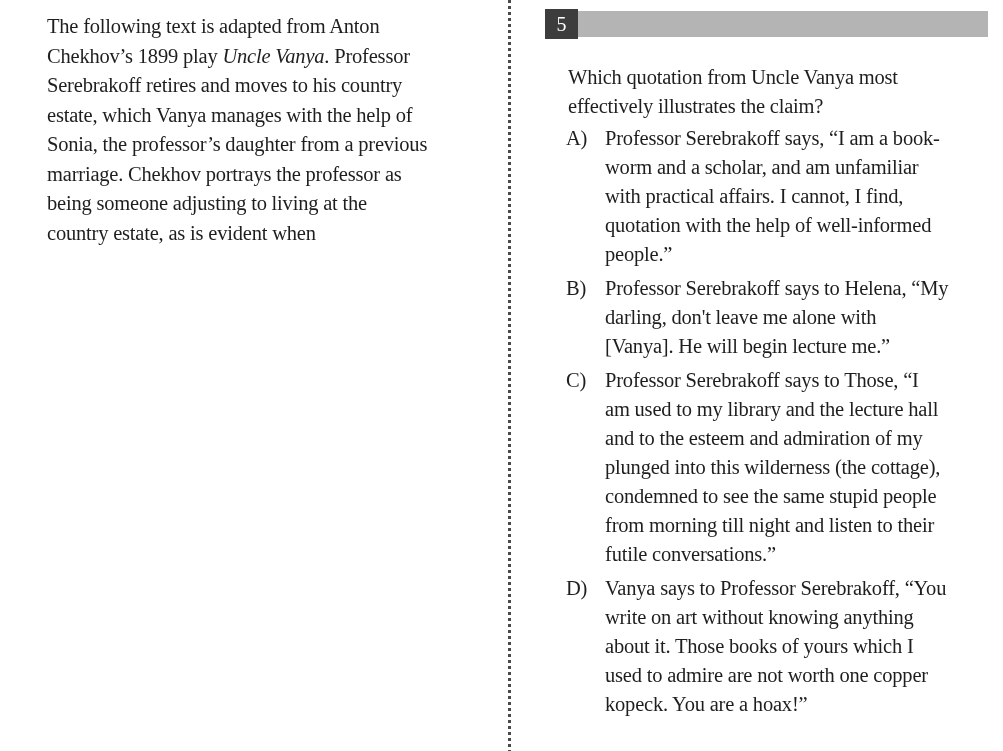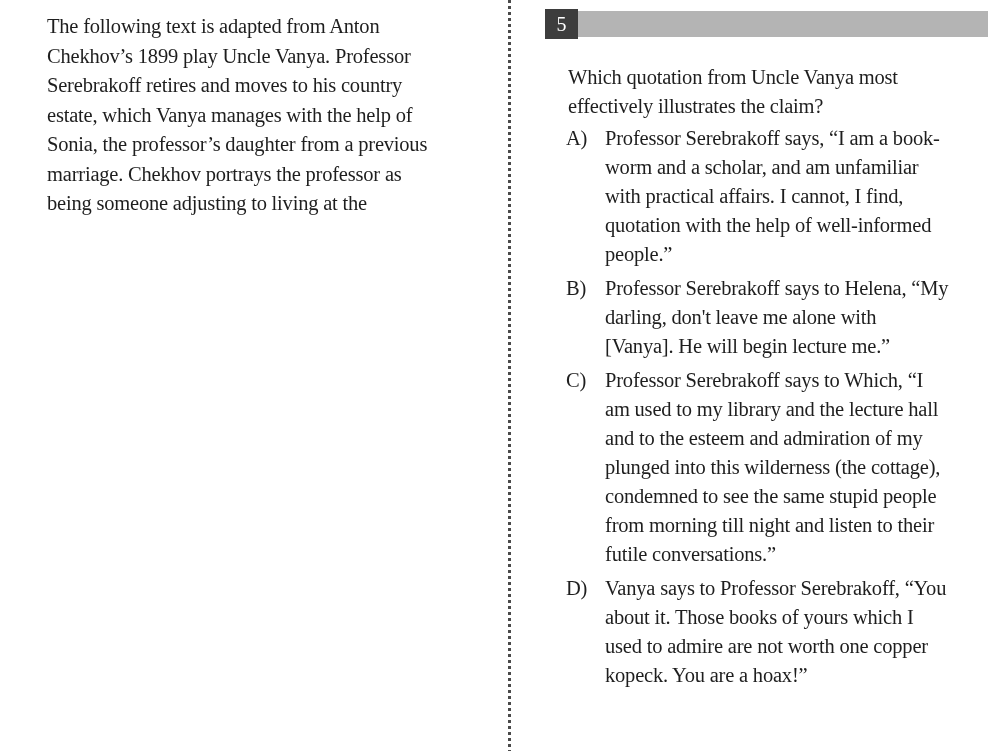--- a/index.html
+++ b/index.html
@@ -26,20 +26,21 @@
     top: 12px;
     width: 452px;
     font-size: 20.5px;
     line-height: 29.5px;
     letter-spacing: -0.2px;
   }
   .line {
     white-space: nowrap;
   }
   .italic {
+    font-style: italic;
   }
   
   .divider {
     position: absolute;
     left: 508px;
     top: 0;
     width: 3px;
     height: 751px;
     background: repeating-linear-gradient(
       to bottom,
@@ -110,20 +111,21 @@
 
   <section class="passage-col">
     <div id="passage">
         <div class="line"><span>The following text is adapted from Anton</span></div>
         <div class="line"><span>Chekhov’s 1899 play </span><span class="italic">Uncle Vanya</span><span>. Professor</span></div>
         <div class="line"><span>Serebrakoff retires and moves to his country</span></div>
         <div class="line"><span>estate, which Vanya manages with the help of</span></div>
         <div class="line"><span>Sonia, the professor’s daughter from a previous</span></div>
         <div class="line"><span>marriage. Chekhov portrays the professor as</span></div>
         <div class="line"><span>being someone adjusting to living at the</span></div>
+        <div class="line"><span>country estate, as is evident when</span></div>
       </div>
   </section>
 
   <div class="divider"></div>
 
   <section class="question-col">
     <header class="q-header">
       <div class="q-number-box">
         <span>5</span>
       </div>
@@ -145,31 +147,32 @@
           <div class="line"><span>people.”</span></div>
         </li>
         <li class="choice">
     <span class="choice-label">B)</span>
   <div class="line"><span>Professor Serebrakoff says to Helena, “My</span></div>
           <div class="line"><span>darling, don't leave me alone with</span></div>
           <div class="line"><span>[Vanya]. He will begin lecture me.”</span></div>
         </li>
         <li class="choice">
     <span class="choice-label">C)</span>
-  <div class="line"><span>Professor Serebrakoff says to Which, “I</span></div>
+  <div class="line"><span>Professor Serebrakoff says to Those, “I</span></div>
           <div class="line"><span>am used to my library and the lecture hall</span></div>
           <div class="line"><span>and to the esteem and admiration of my</span></div>
           <div class="line"><span>plunged into this wilderness (the cottage),</span></div>
           <div class="line"><span>condemned to see the same stupid people</span></div>
           <div class="line"><span>from morning till night and listen to their</span></div>
           <div class="line"><span>futile conversations.”</span></div>
         </li>
         <li class="choice">
     <span class="choice-label">D)</span>
   <div class="line"><span>Vanya says to Professor Serebrakoff, “You</span></div>
+          <div class="line"><span>write on art without knowing anything</span></div>
           <div class="line"><span>about it. Those books of yours which I</span></div>
           <div class="line"><span>used to admire are not worth one copper</span></div>
           <div class="line"><span>kopeck. You are a hoax!”</span></div>
         </li>
       </ol>
   </section>
 
 </main>
 
 </body></html>

